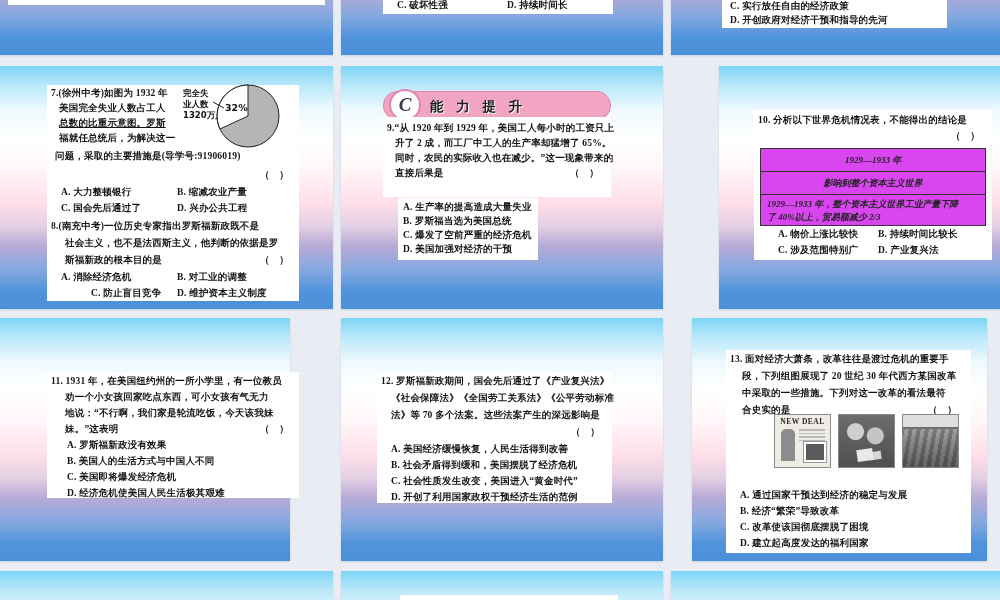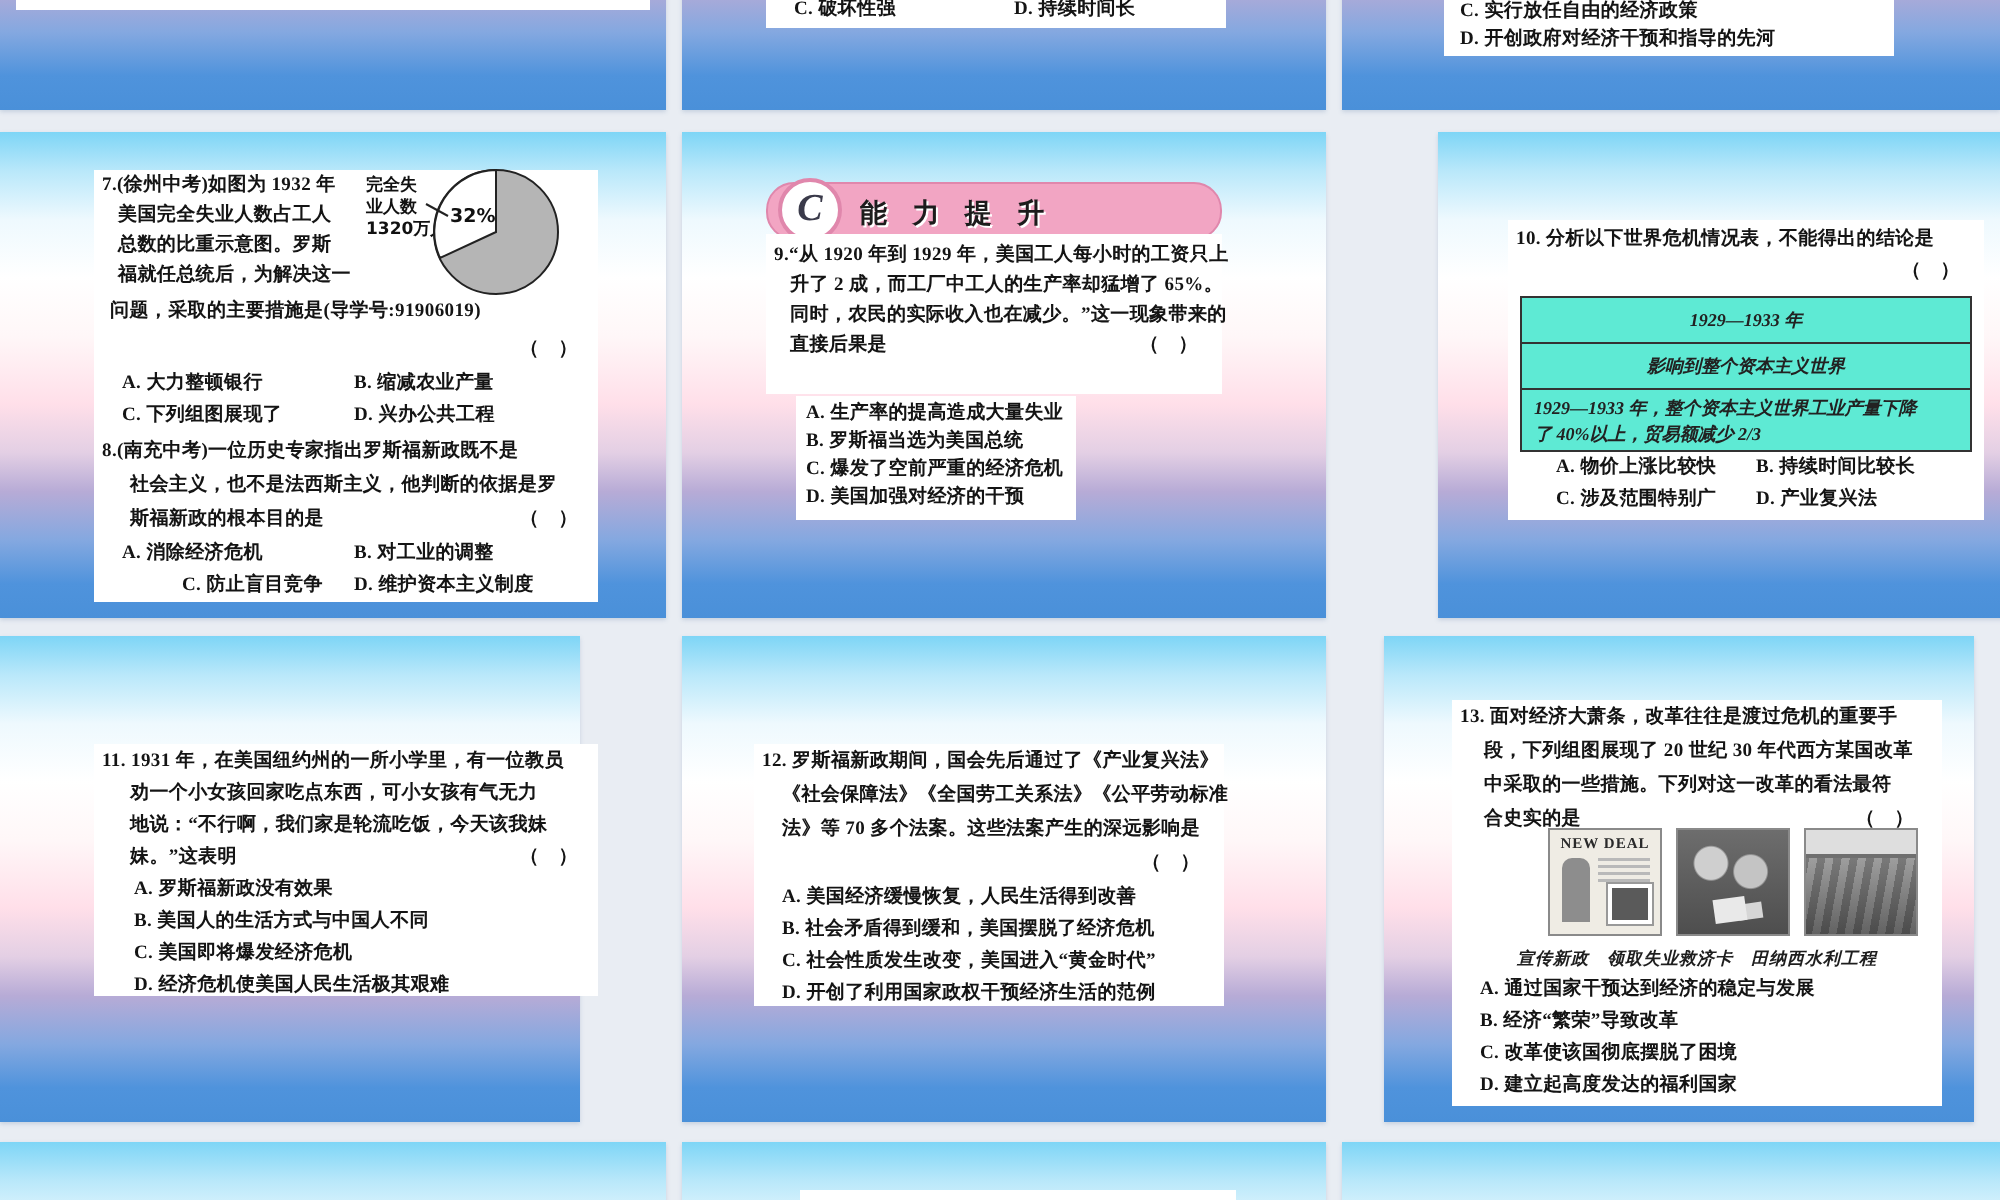--- a/index.html
+++ b/index.html
@@ -29,21 +29,21 @@
     position:absolute;left:5px;top:-3px;width:28px;height:28px;background:#fff;
     border:2px solid #e087ac;border-radius:50%;text-align:center;
     font:italic 700 19px/28px "Liberation Serif", serif;color:#3a3a4a;
   }
   .badge-title{
     position:absolute;left:46px;top:6px;
     font:700 13.5px "DejaVu Sans", sans-serif;color:#1c1c1c;
     letter-spacing:4px;text-shadow:1px 1px 0 #ffffff;white-space:nowrap;
   }
   
-  .ctable{position:absolute;border:1.5px solid #333;background:#5eead4;}
+  .ctable{position:absolute;border:1.5px solid #333;background:#d946ef;}
   .trow{height:22px;border-bottom:1px solid #333;text-align:center;
     font:italic 700 9px/22px "Liberation Serif", serif;color:#222;}
   .trow3{border-bottom:none;text-align:left;padding:3px 6px 2px 6px;height:auto;
     font:italic 700 9px/12.5px "Liberation Serif", serif;}
   
   .pielab{position:absolute;font:700 8.5px/11px "DejaVu Sans", sans-serif;color:#111;white-space:nowrap;}
   
   .photorow{position:absolute;display:flex;gap:7px;}
   .photo{width:55px;height:52px;border:1px solid #8a8a8a;position:relative;overflow:hidden;}
   .photo-poster{background:#efece4;}
@@ -85,41 +85,41 @@
   <div class="wbox" style="left:51px;top:150px;width:225px;height:66px;">
     <div class="t" style="left:8px;top:38px;">C. 实行放任自由的经济政策</div>
     <div class="t" style="left:8px;top:52px;">D. 开创政府对经济干预和指导的先河</div>
   </div>
 </div>
 
 <div class="slide" style="left:0;top:66px;width:333px;">
   <div class="wbox" style="left:47px;top:19px;width:252px;height:216px;">
     <div class="t" style="left:4px;top:2px;">7.(徐州中考)如图为 1932 年</div>
     <div class="t" style="left:12px;top:17px;">美国完全失业人数占工人</div>
-    <div class="t" style="left:12px;top:32px;">总数的比重示意图。罗斯</div>
+    <div class="t" style="left:12px;top:32px;text-decoration:underline;">总数的比重示意图。罗斯</div>
     <div class="t" style="left:12px;top:47px;text-align:right;">福就任总统后，为解决这一</div>
     <div class="t" style="left:8px;top:65px;">问题，采取的主要措施是(导学号:91906019)</div>
     <div class="t br" style="top:84px;">（　）</div>
 
     <div class="pielab" style="left:136px;top:3px;">
       <div>完全失</div>
       <div>业人数</div>
       <div>1320万人</div>
     </div>
 
     <svg width="72" height="70" viewBox="0 0 72 70" style="position:absolute;left:165px;top:-4px;">
       <circle cx="36" cy="35" r="31" fill="#b5b5b5" stroke="#222" stroke-width="1"></circle>
       <path d="M36,35 L36,4 A31,31 0 0 0 8,48 Z" fill="#ffffff" stroke="#222" stroke-width="1"></path>
       <line x1="1" y1="21" x2="12" y2="27" stroke="#222" stroke-width="1"></line>
       <text x="13" y="30" font-size="9.5" font-weight="bold" fill="#111" font-family="DejaVu Sans, sans-serif">32%</text>
     </svg>
 
     <div class="t" style="left:14px;top:101px;">A. 大力整顿银行</div>
     <div class="t" style="left:130px;top:101px;">B. 缩减农业产量</div>
-    <div class="t" style="left:14px;top:117px;">C. 下列组图展现了</div>
+    <div class="t" style="left:14px;top:117px;">C. 国会先后通过了</div>
     <div class="t" style="left:130px;top:117px;">D. 兴办公共工程</div>
 
     <div class="t" style="left:4px;top:135px;">8.(南充中考)一位历史专家指出罗斯福新政既不是</div>
     <div class="t" style="left:18px;top:152px;">社会主义，也不是法西斯主义，他判断的依据是罗</div>
     <div class="t" style="left:18px;top:169px;">斯福新政的根本目的是</div>
     <div class="t br" style="top:169px;">（　）</div>
     <div class="t" style="left:14px;top:186px;">A. 消除经济危机</div>
     <div class="t" style="left:130px;top:186px;">B. 对工业的调整</div>
     <div class="t" style="left:14px;top:202px;margin-left:30px;">C. 防止盲目竞争</div>
     <div class="t" style="left:130px;top:202px;">D. 维护资本主义制度</div>
@@ -207,21 +207,20 @@
         <div class="poster-text"></div>
         <div class="poster-portrait"></div>
       </div>
       <div class="photo photo-women">
         <div class="women-card"></div>
       </div>
       <div class="photo photo-dam">
         <div class="dam-top"></div>
       </div>
     </div>
-    <div class="caption" style="top:124px;">宣传新政　领取失业救济卡　田纳西水利工程</div>
 
     <div class="t" style="left:14px;top:139px;">A. 通过国家干预达到经济的稳定与发展</div>
     <div class="t" style="left:14px;top:155px;">B. 经济“繁荣”导致改革</div>
     <div class="t" style="left:14px;top:171px;">C. 改革使该国彻底摆脱了困境</div>
     <div class="t" style="left:14px;top:187px;">D. 建立起高度发达的福利国家</div>
   </div>
 </div>
 
 <div class="slide" style="left:0;top:571px;width:333px;"></div>
 <div class="slide" style="left:341px;top:571px;">

